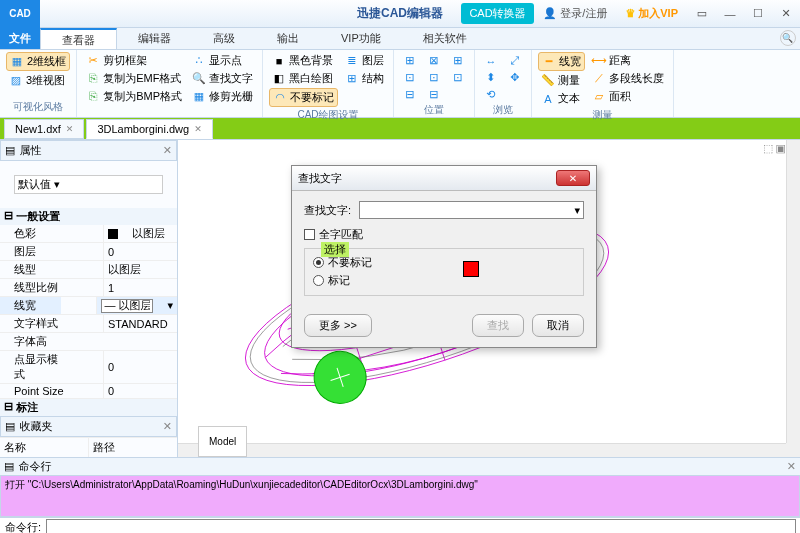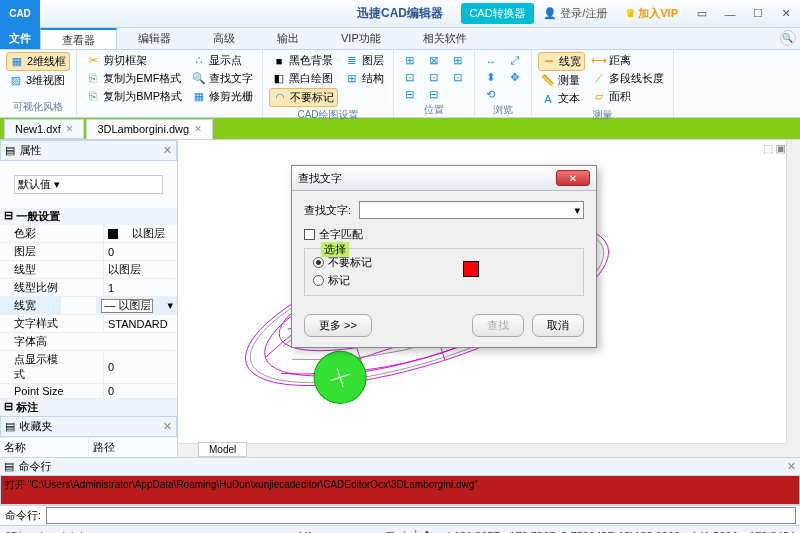--- a/index.html
+++ b/index.html
@@ -57,27 +57,27 @@
 .fav-cols { display: flex; border-top: 1px solid #eee; }
 .fav-col { flex: 1; padding: 2px 4px; }
 .fav-col:first-child { border-right: 1px solid #eee; }
 .fav-body { height: 40px; }
 
 .canvas { flex: 1; position: relative; background: #fff; overflow: hidden; }
 .car-placeholder { position: absolute; left: 40%; top: 52%; transform: translate(-50%,-50%) rotate(-18deg); width: 400px; height: 200px; }
 .scroll-right { position: absolute; right: 0; top: 0; bottom: 14px; width: 14px; background: #f0f0f0; border-left: 1px solid #ddd; }
 .scroll-bottom { position: absolute; left: 0; right: 14px; bottom: 0; height: 14px; background: #f0f0f0; border-top: 1px solid #ddd; }
 .scroll-corner { position: absolute; right:0; bottom:0; width:14px; height:14px; background:#f0f0f0; }
-.model-tab { position: absolute; left: 20px; bottom: 0; padding: 1px 10px; background: #fff; border: 1px solid #ccc; font-size: 10px; }
+.model-tab { position: absolute; left: 20px; bottom: 0; padding: 9px 10px; background: #fff; border: 1px solid #ccc; font-size: 10px; }
 .cv-corner-icons { position: absolute; right: 3px; top: 2px; display: flex; gap: 2px; font-size: 10px; color: #888; }
 
 .cmd-block { border-top: 1px solid #c5d6e8; }
 .cmd-hdr { background: #eef5fc; padding: 1px 4px; display: flex; align-items: center; gap: 4px; }
 .cmd-hdr .x { margin-left: auto; color:#888; }
-.cmd-body { height: 30px; background: #b91c1c; border: 1px solid #c5d6e8; padding: 2px 4px; font-size: 10px; overflow: hidden; }
+.cmd-body { height: 42px; background: #f0abfc; border: 1px solid #c5d6e8; padding: 2px 4px; font-size: 10px; overflow: hidden; }
 .cmd-input-row { display: flex; border-top: 1px solid #c5d6e8; background: #fff; }
 .cmd-label { padding: 2px 5px; }
 .cmd-input { border: 1px solid #888; flex: 1; margin: 1px 4px 1px 0; padding: 1px; }
 
 .statusbar { height: 20px; background: #eef5fc; border-top: 1px solid #c5d6e8; display: flex; align-items: center; padding: 0 5px; font-size: 10px; color: #333; }
 .sb-file { flex: 0 0 220px; }
 .sb-mid { flex: 1; text-align: center; }
 .sb-icons { display: flex; gap: 5px; align-items: center; }
 .sb-coords { margin-left: 10px; }
 .sb-right { margin-left: auto; }

